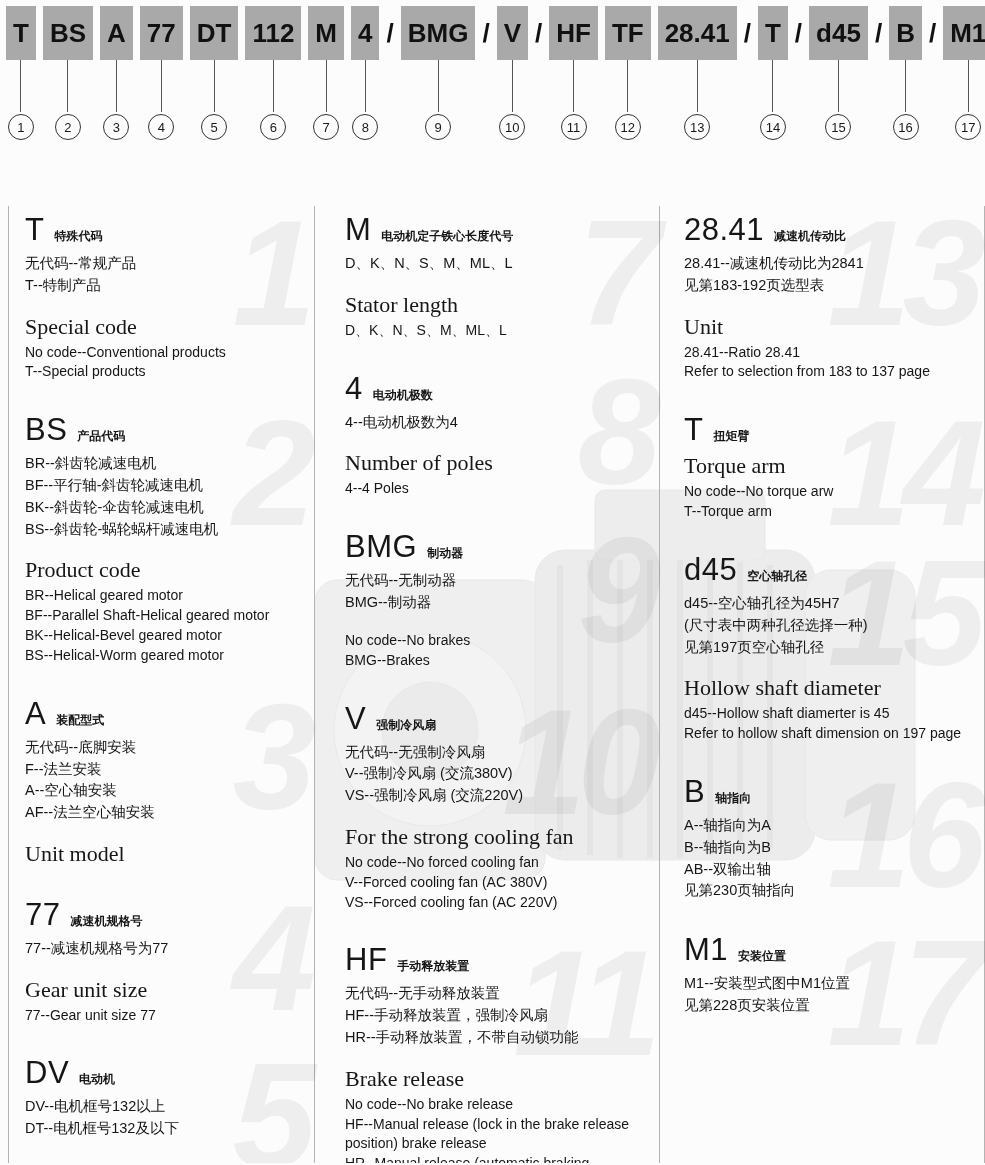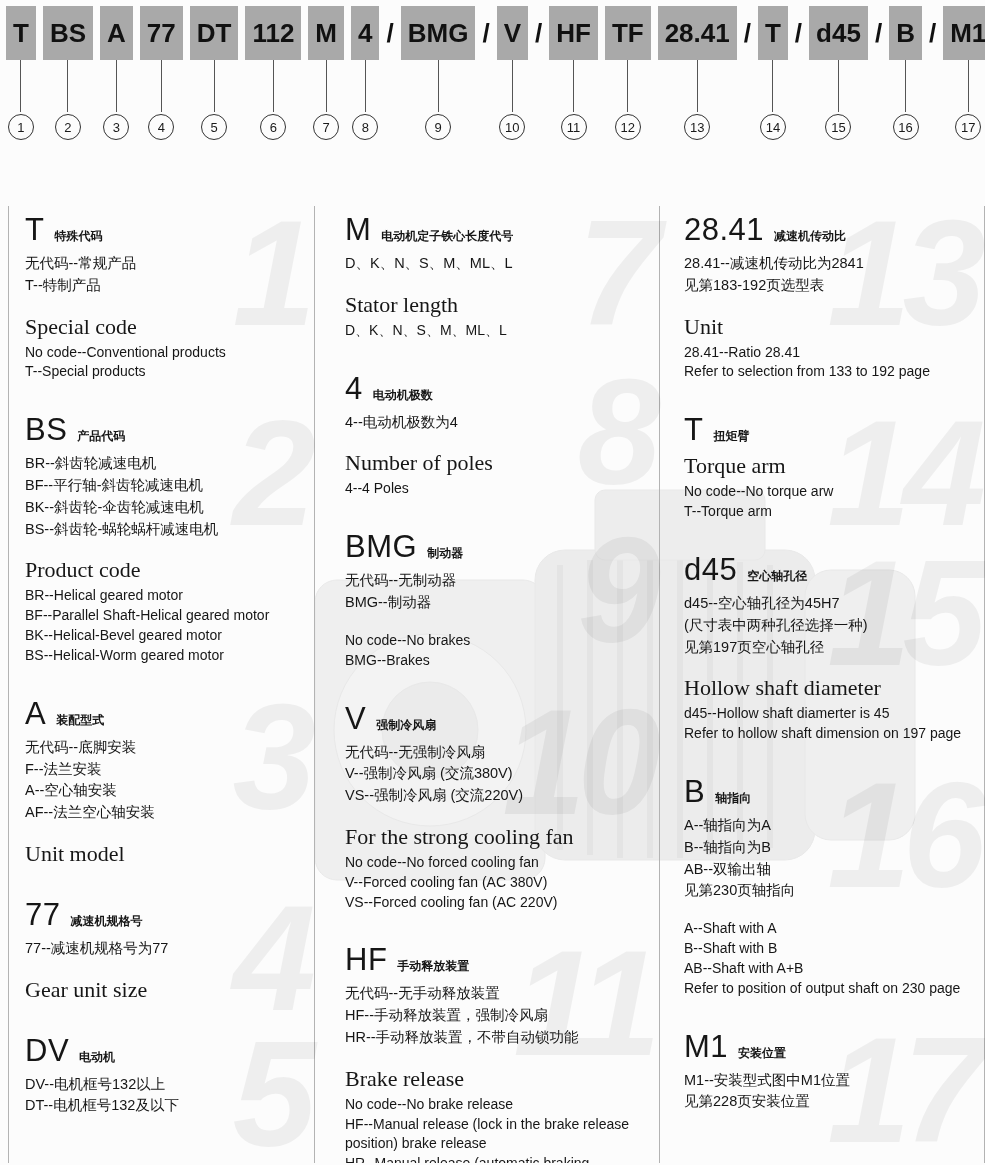--- a/index.html
+++ b/index.html
@@ -217,20 +217,21 @@
       <div class="sec-title-en">Unit model</div>
     </section>
     <section class="sec">
       <div class="watermark">4</div>
       <h3 class="sec-head">
           <span class="sec-code">77</span>
           <span class="sec-title-zh">减速机规格号</span>
         </h3>
       <div class="sec-lines zh">77--减速机规格号为77</div>
       <div class="sec-title-en">Gear unit size</div>
+      <div class="sec-lines en">77--Gear unit size 77</div>
     </section>
     <section class="sec">
       <div class="watermark">5</div>
       <h3 class="sec-head">
           <span class="sec-code">DV</span>
           <span class="sec-title-zh">电动机</span>
         </h3>
       <div class="sec-lines zh">DV--电机框号132以上
 DT--电机框号132及以下</div>
 
@@ -305,21 +306,21 @@
     <section class="sec">
       <div class="watermark">13</div>
       <h3 class="sec-head">
           <span class="sec-code">28.41</span>
           <span class="sec-title-zh">减速机传动比</span>
         </h3>
       <div class="sec-lines zh">28.41--减速机传动比为2841
 见第183-192页选型表</div>
       <div class="sec-title-en">Unit</div>
       <div class="sec-lines en">28.41--Ratio 28.41
-Refer to selection from 133 to 192 page</div>
+Refer to selection from 183 to 137 page</div>
     </section>
     <section class="sec">
       <div class="watermark">14</div>
       <h3 class="sec-head">
           <span class="sec-code">T</span>
           <span class="sec-title-zh">扭矩臂</span>
         </h3>
       <div class="sec-title-en">Torque arm</div>
       <div class="sec-lines en">No code--No torque arw
 T--Torque arm</div>
@@ -340,24 +341,20 @@
     <section class="sec">
       <div class="watermark">16</div>
       <h3 class="sec-head">
           <span class="sec-code">B</span>
           <span class="sec-title-zh">轴指向</span>
         </h3>
       <div class="sec-lines zh">A--轴指向为A
 B--轴指向为B
 AB--双输出轴
 见第230页轴指向</div>
-      <div class="sec-lines en">A--Shaft with A
-B--Shaft with B
-AB--Shaft with A+B
-Refer to position of output shaft on 230 page</div>
     </section>
     <section class="sec">
       <div class="watermark">17</div>
       <h3 class="sec-head">
           <span class="sec-code">M1</span>
           <span class="sec-title-zh">安装位置</span>
         </h3>
       <div class="sec-lines zh">M1--安装型式图中M1位置
 见第228页安装位置</div>
 

